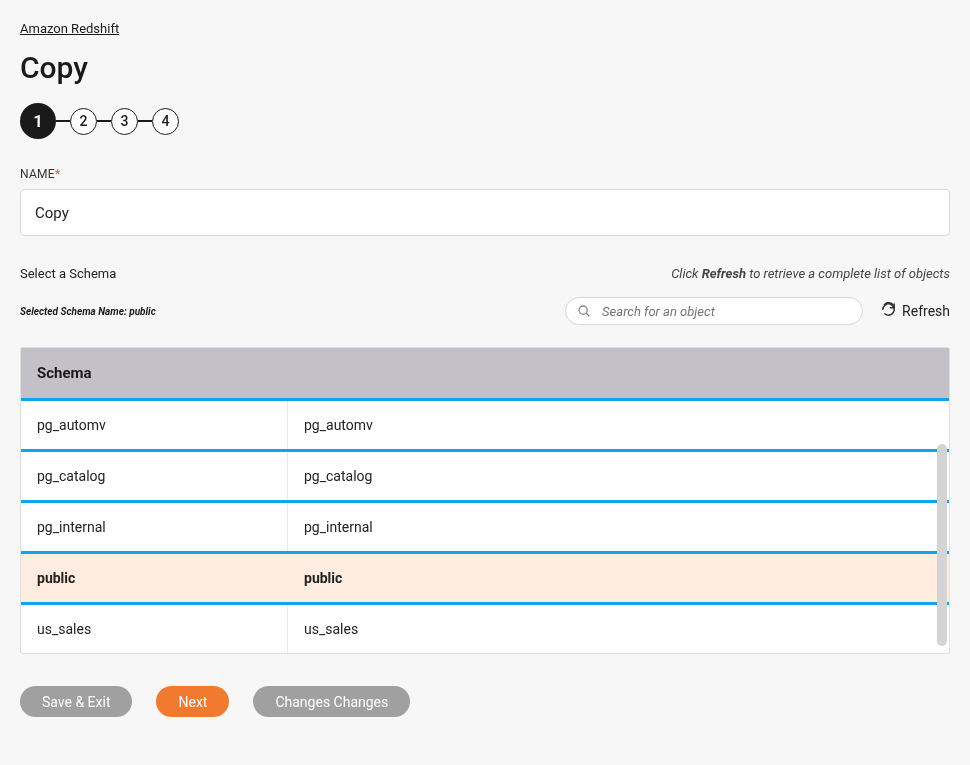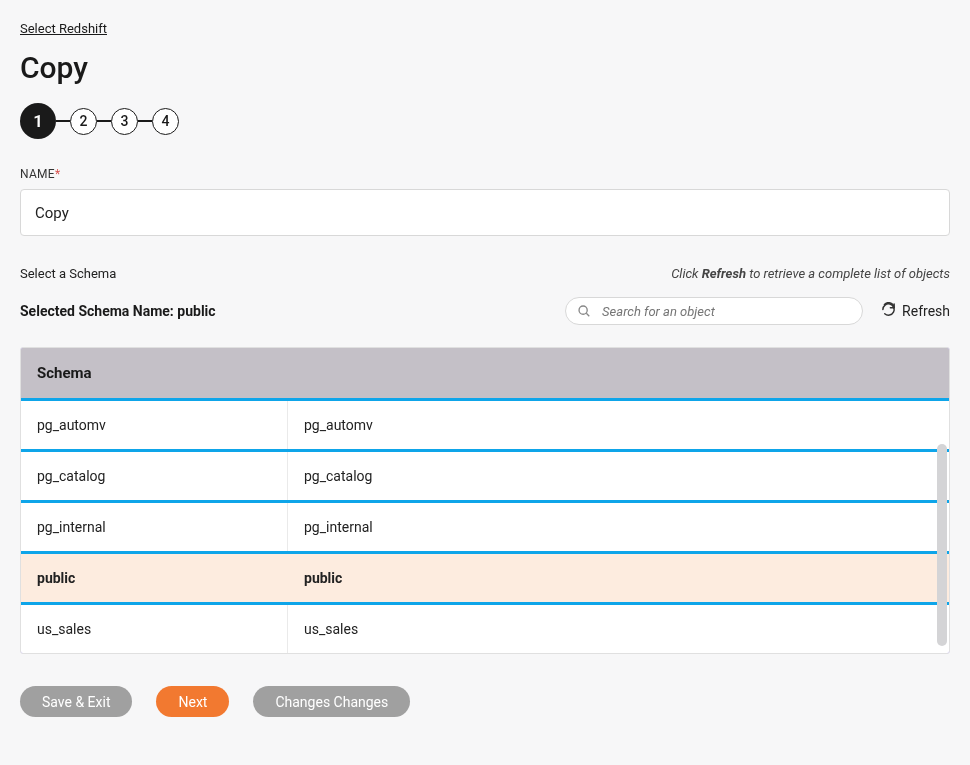--- a/index.html
+++ b/index.html
@@ -96,23 +96,24 @@
   }
   .refresh-hint strong { font-style: italic; font-weight: 700;}
   .schema-controls-row {
     display: flex;
     justify-content: space-between;
     align-items: center;
     margin-top: 16px;
     margin-bottom: 22px;
   }
   .selected-schema {
-    font-size: 14px;
+    font-size: 10px;
     font-weight: 700;
     color: #1a1a1a;
+    font-style: italic;
   }
   .controls-right {
     display: flex;
     align-items: center;
     gap: 18px;
   }
   .search-wrap {
     position: relative;
     width: 298px;
   }
@@ -213,21 +214,21 @@
     color: #fff;
     font-family: inherit;
   }
   .btn-grey { background: #a0a0a0; }
   .btn-primary { background: #f27930; }
 </style>
 </head>
 <body>
 
 <div class="page">
-  <a class="breadcrumb">Select Redshift</a>
+  <a class="breadcrumb">Amazon Redshift</a>
 
   <h1 class="page-title">Copy</h1>
 
   <div class="stepper">
     <div class="step active">1</div>
     <div class="step-conn"></div>
     <div class="step">2</div>
     <div class="step-conn"></div>
     <div class="step">3</div>
     <div class="step-conn"></div>

